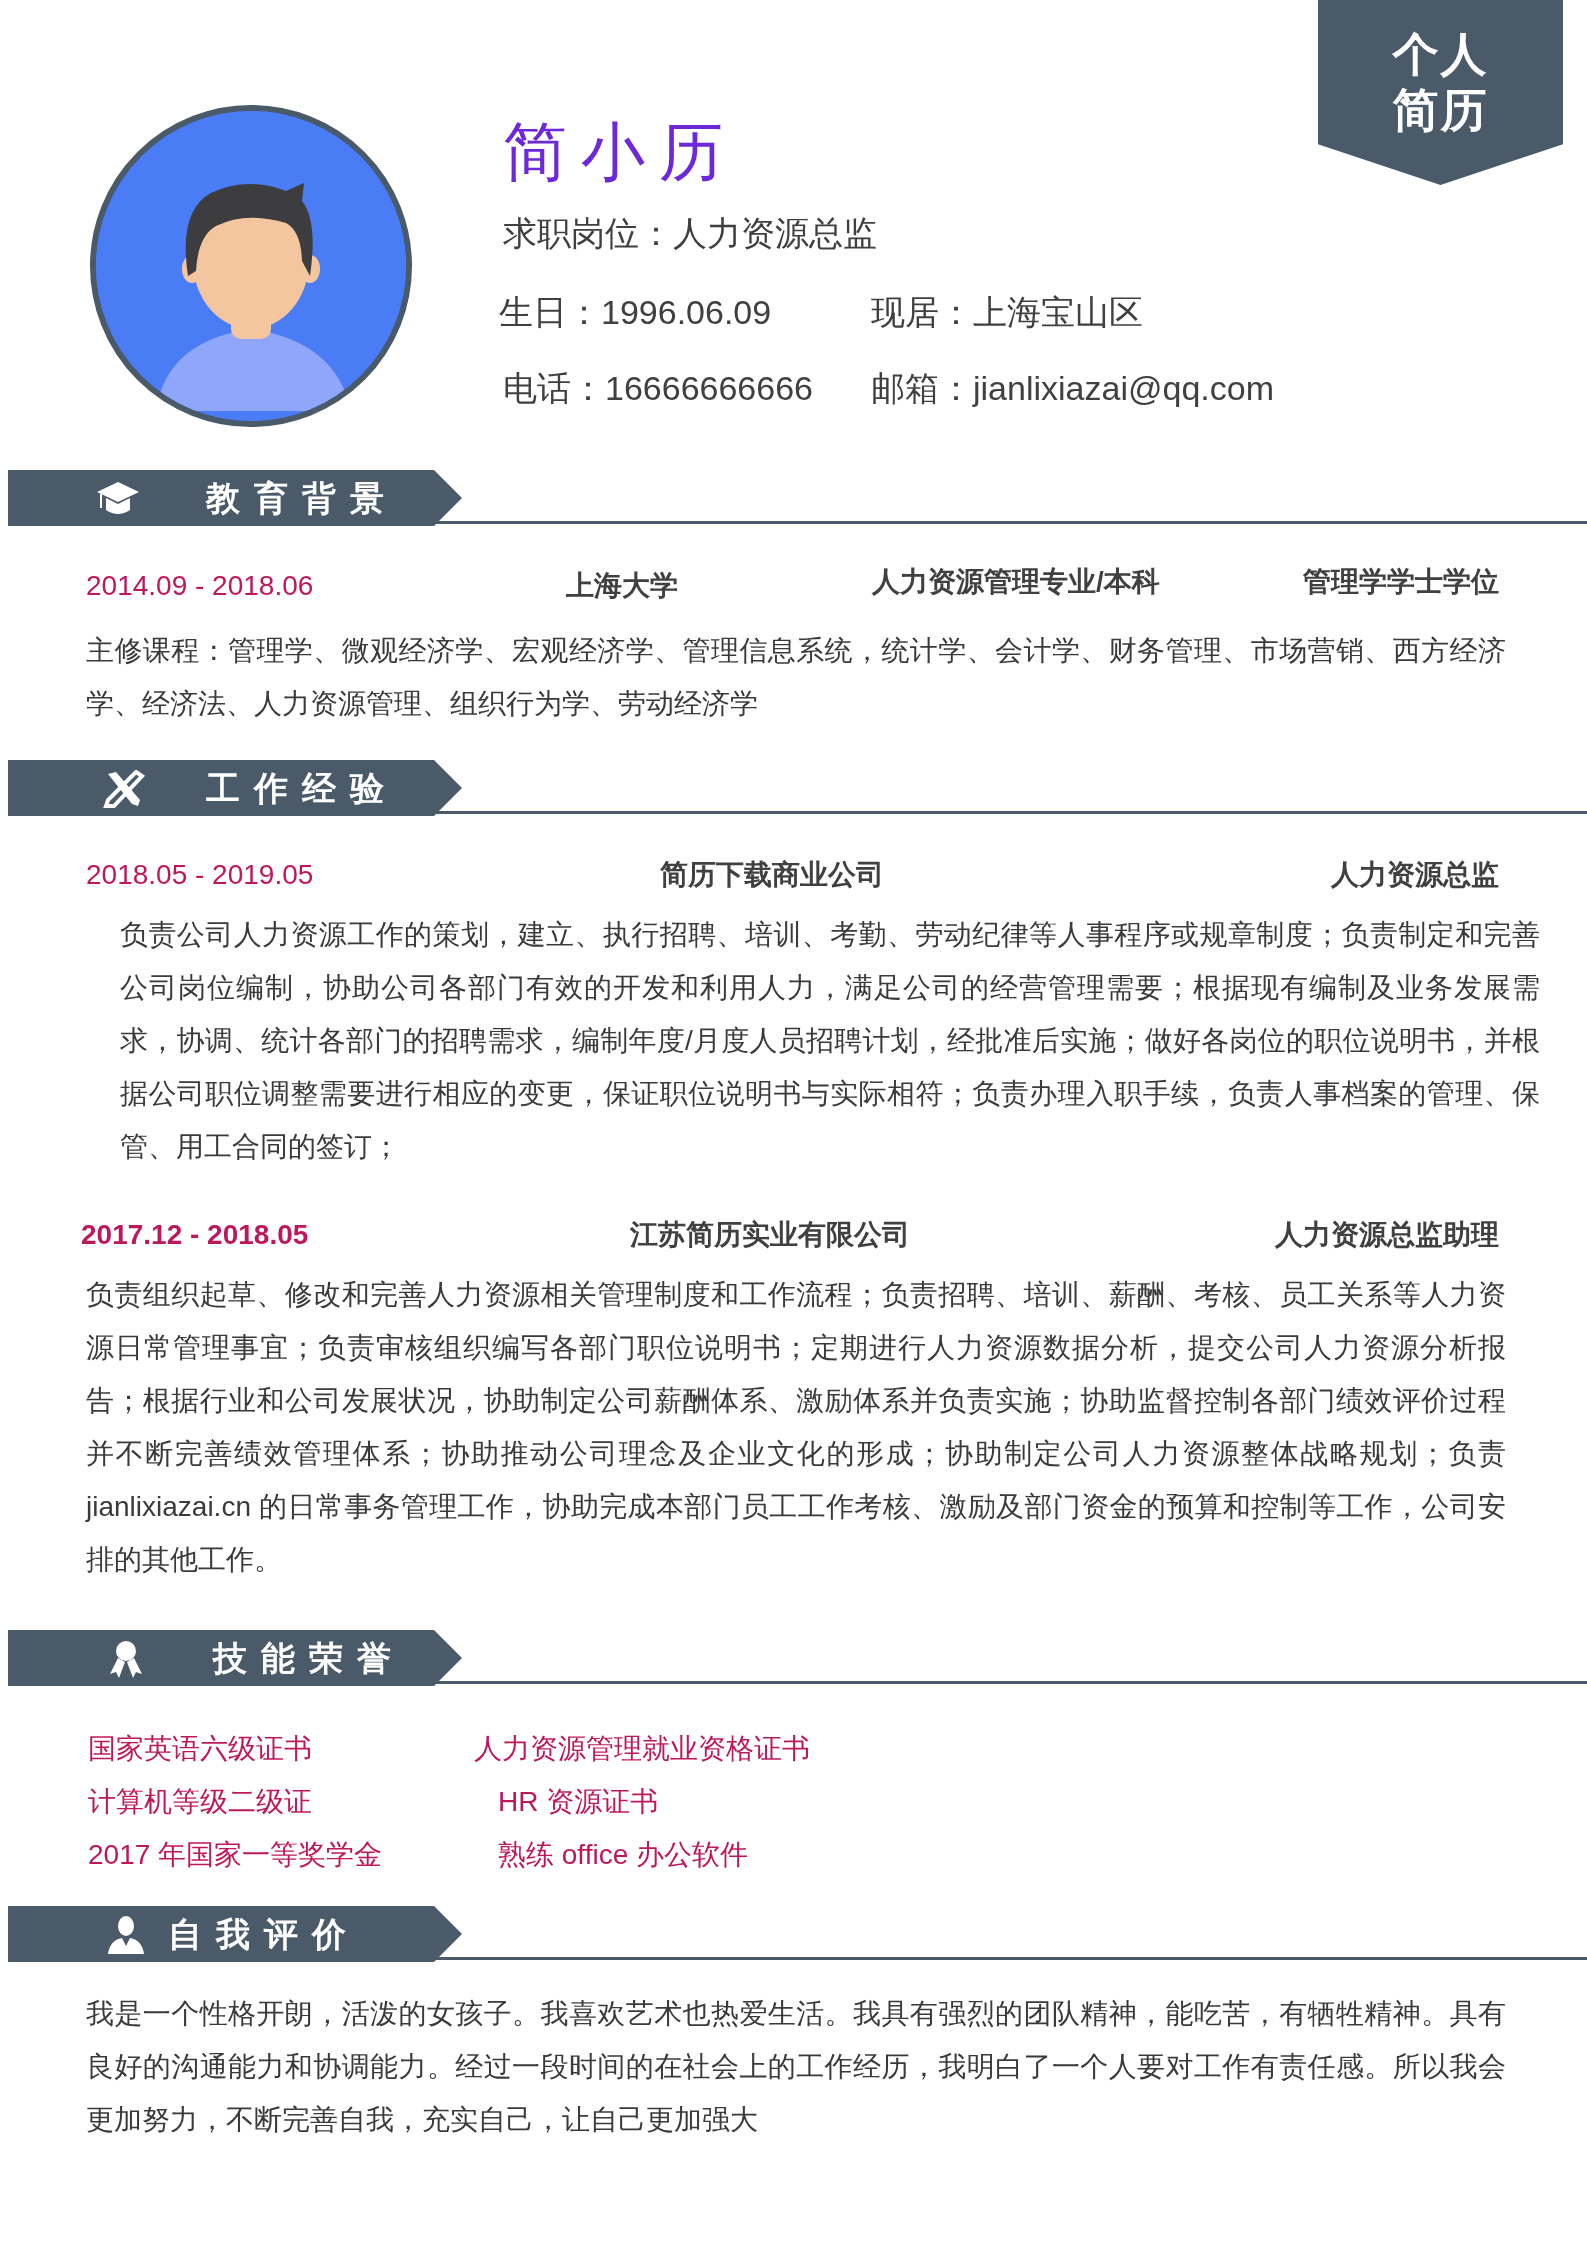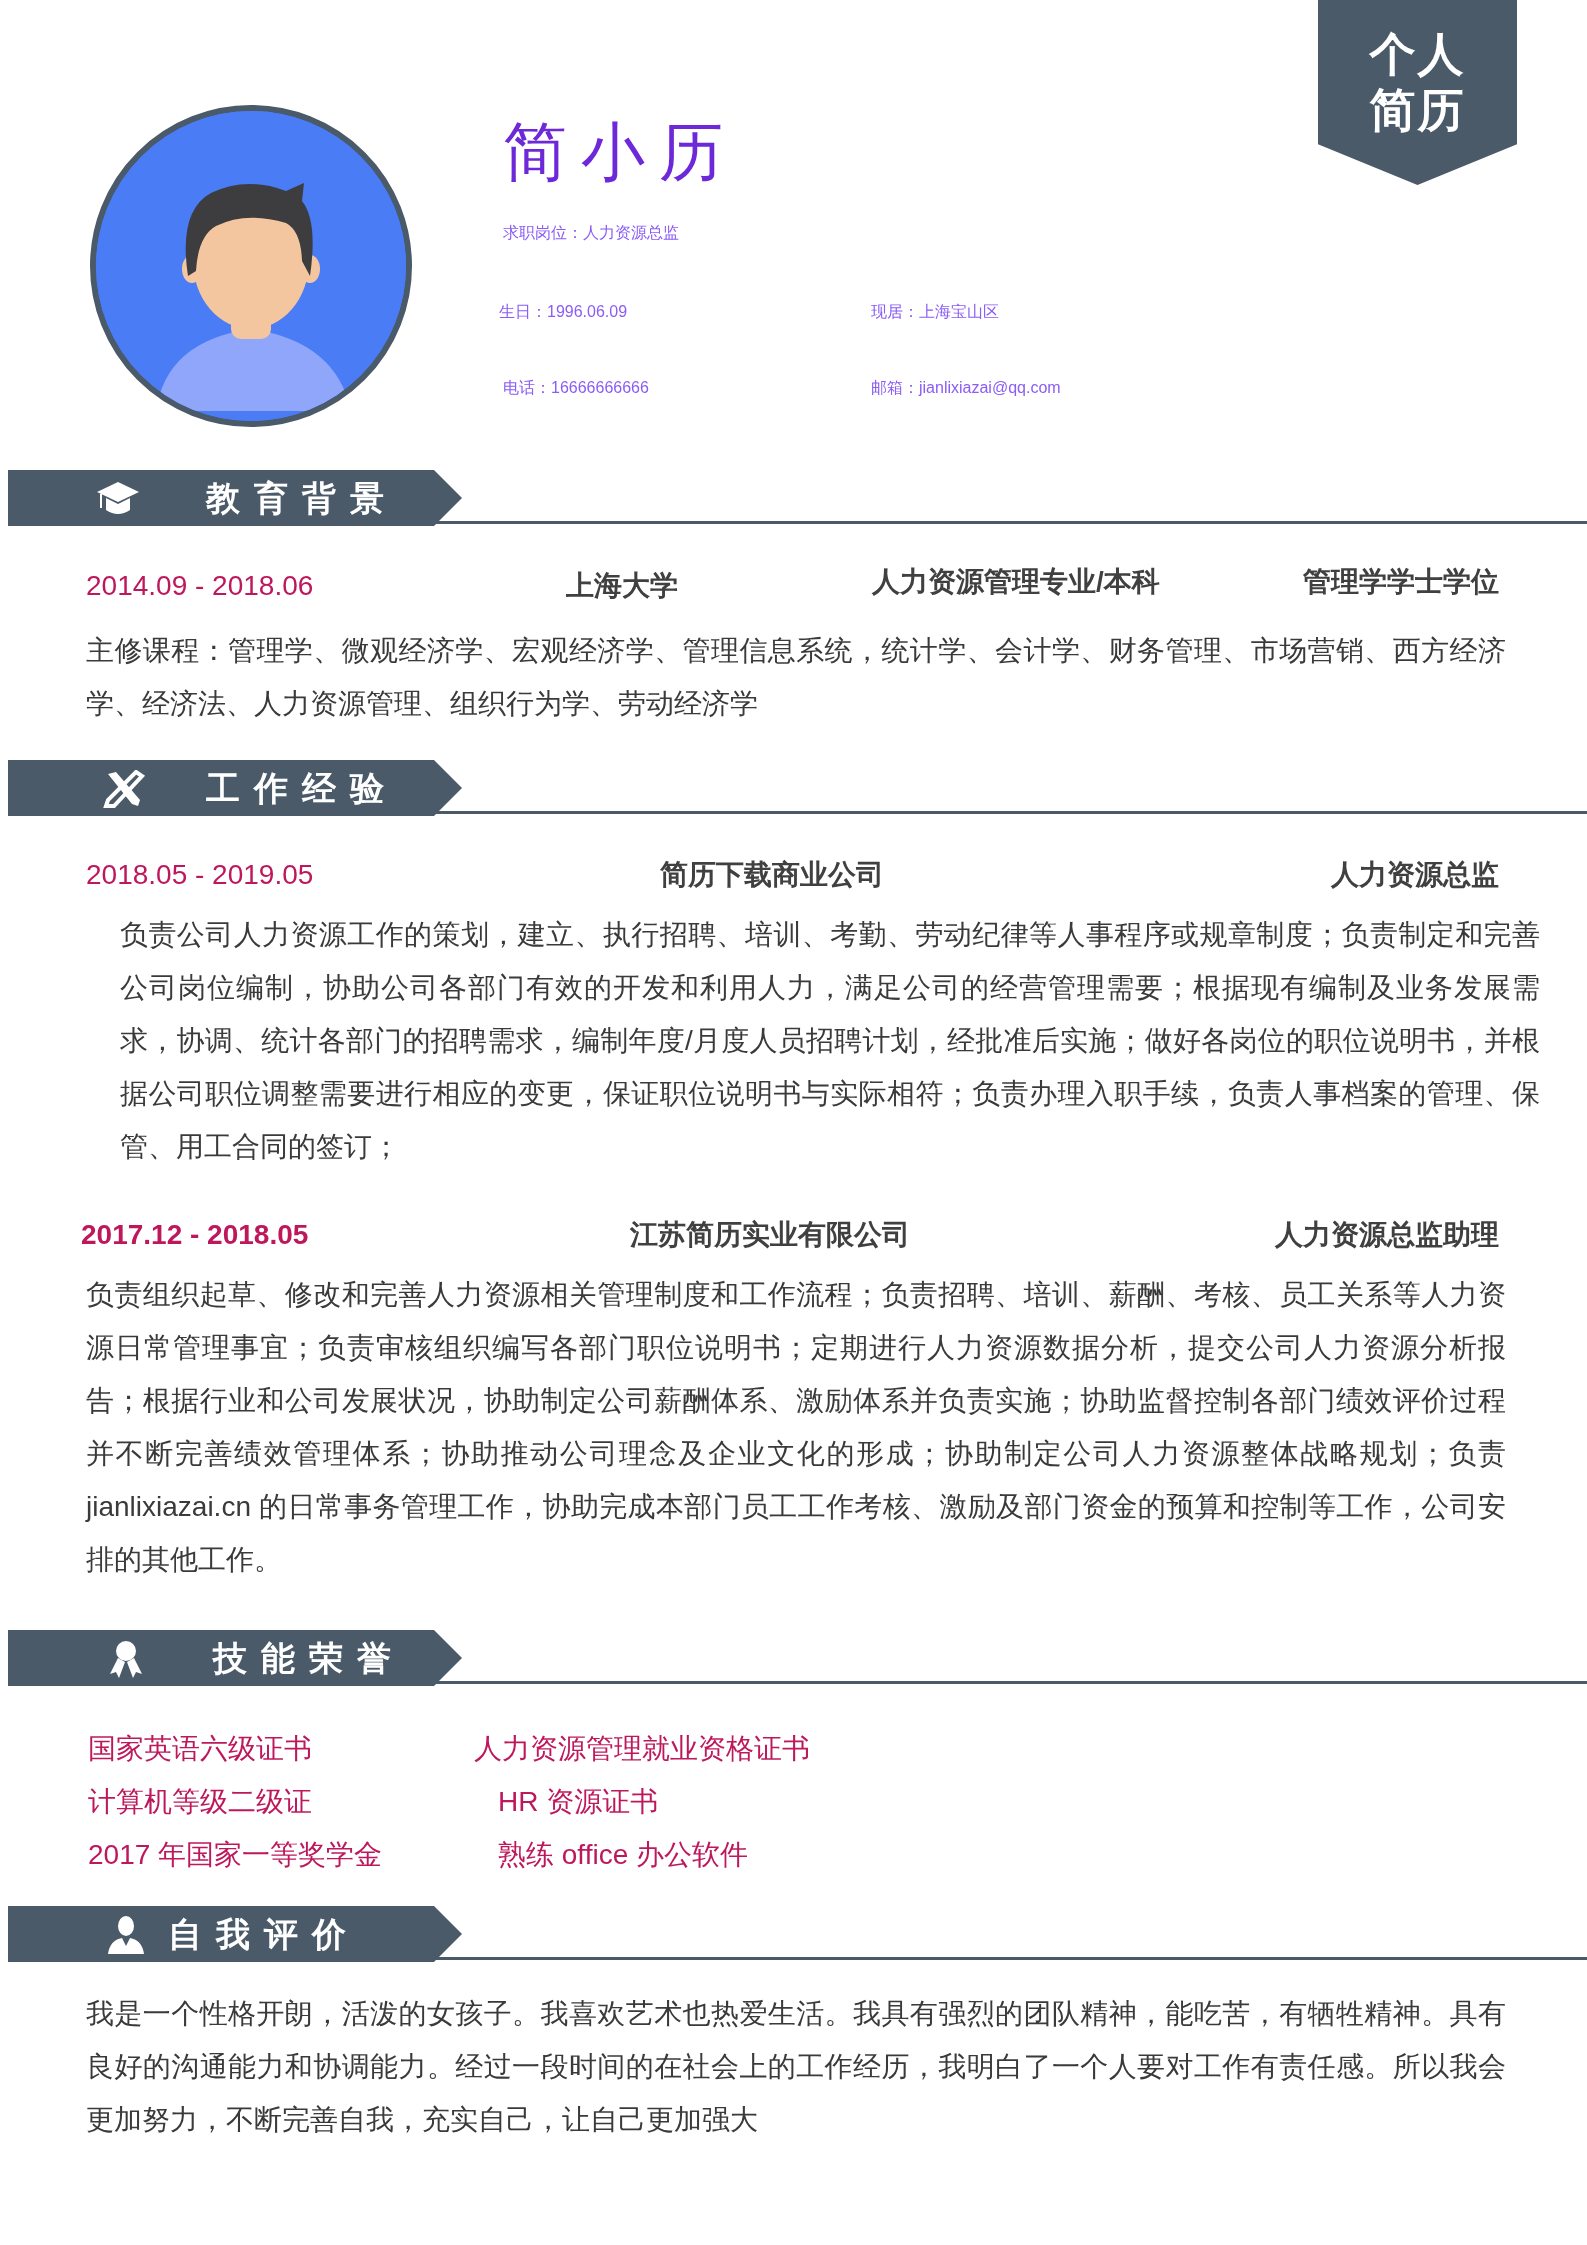--- a/index.html
+++ b/index.html
@@ -1,29 +1,29 @@
 <!DOCTYPE html>
 <html><head>
 <meta charset="utf-8">
 <style>
   html, body { margin:0; padding:0; background:#ffffff; }
   body { width:1587px; height:2245px; position:relative; overflow:hidden;
          font-family:"Liberation Sans","DejaVu Sans",sans-serif; color:#3a3a3a; }
   .abs { position:absolute; }
   
-  .badge { left:1318px; top:0; width:199px; height:185px; background:#4a5a69;
+  .badge { left:1318px; top:0; width:245px; height:185px; background:#4a5a69;
            clip-path:polygon(0 0,100% 0,100% 78%,50% 100%,0 78%); }
   .badge-text { position:absolute; left:0; width:100%; top:26px; text-align:center;
                 color:#fff; font-size:46px; line-height:56px; font-weight:bold; letter-spacing:2px; }
   
   .avatar { left:90px; top:105px; width:322px; height:322px; border-radius:50%;
             box-sizing:border-box; border:6px solid #4a5a69; background:#4a7cf6; overflow:hidden; }
   
   .name { left:503px; top:112px; font-size:64px; line-height:80px; color:#6d28d9; letter-spacing:14px; }
-  .info { font-size:16px; line-height:34px; color:#8b5cf6; }
+  .info { font-size:34px; line-height:34px; color:#404040; }
   
   .sec { left:8px; width:1583px; height:58px; }
   .sec-band { position:absolute; left:0; top:0; width:454px; height:56px; background:#4a5a69;
               clip-path:polygon(0 0,426px 0,454px 28px,426px 56px,0 56px); }
   .sec-line { position:absolute; left:420px; right:0; top:51px; height:3px; background:#4a5a69; }
   .sec-icon { position:absolute; top:10px; width:44px; height:38px; }
   .sec-title { position:absolute; top:6px; color:#fff; font-size:34px; line-height:44px;
                font-weight:bold; letter-spacing:14px; }
   .txt { font-size:28px; line-height:53px; color:#be185d; }
   .bold { font-weight:bold; color:#404040; }

